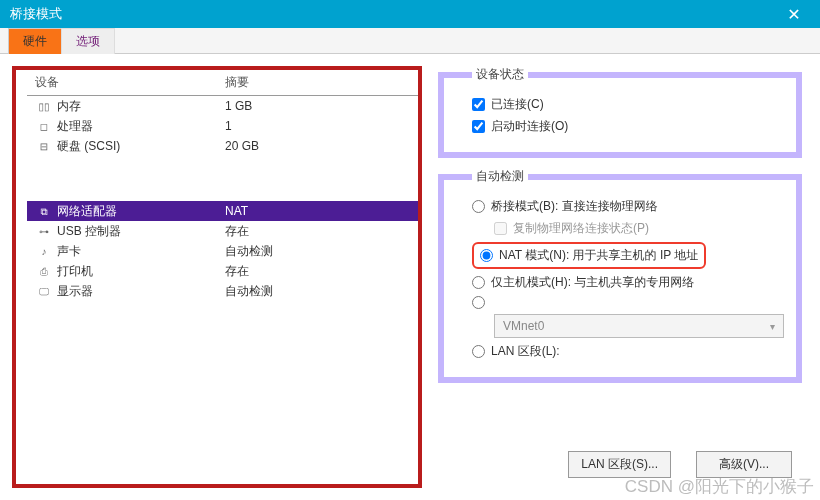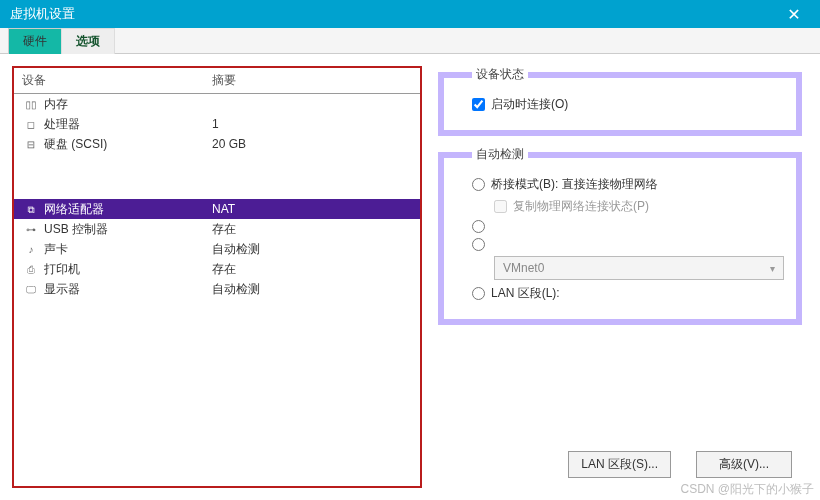--- a/index.html
+++ b/index.html
@@ -2,24 +2,24 @@
 <html><head>
 <meta charset="utf-8">
 <style>
   * { box-sizing: border-box; font-family: "Microsoft YaHei", "Segoe UI", sans-serif; }
   body { margin: 0; background: #f0f0f0; width: 820px; height: 500px; overflow: hidden; font-size: 12px; color: #333; }
   .window { width: 820px; height: 500px; background: #fff; display: flex; flex-direction: column; }
   .titlebar { height: 28px; background: #00a2cf; color: #fff; display: flex; align-items: center; padding: 0 10px; justify-content: space-between; }
   .titlebar .title { font-size: 13px; }
   .titlebar .close { width: 32px; text-align: center; font-size: 16px; cursor: pointer; }
   .tabs { height: 26px; display: flex; align-items: flex-end; padding-left: 8px; border-bottom: 1px solid #ccc; background: #f5f5f5; }
-  .tab { padding: 4px 14px; border: 1px solid #ccc; border-bottom: none; background: #14b8a6; margin-right: -1px; cursor: pointer; position: relative; top: 1px; }
-  .tab.inactive { background: #eee; color: #14532d; border-color: #ddd; font-weight: bold; }
+  .tab { padding: 4px 14px; border: 1px solid #ccc; border-bottom: none; background: #f97316; margin-right: -1px; cursor: pointer; position: relative; top: 1px; }
+  .tab.inactive { background: #eee; color: #701a75; border-color: #ddd; }
   .content { flex: 1; display: flex; padding: 12px; gap: 16px; overflow: hidden; }
-  .left { width: 424px; border: 2px solid #b91c1c; display: flex; flex-direction: column; }
+  .left { width: 424px; border: 4px solid #b91c1c; display: flex; flex-direction: column; padding-left: 11px; }
   .list-header { display: flex; font-weight: normal; color: #555; border-bottom: 1px solid #9a9a9a; }
   .list-header div, .row div { padding: 4px 8px; }
   .col-dev { width: 190px; }
   .col-sum { flex: 1; }
   .rows { flex: 1; overflow: auto; }
   .row { display: flex; align-items: center; height: 20px; cursor: pointer; }
   .row .icon { width: 18px; display: inline-block; text-align: center; color: #666; margin-right: 4px; font-size: 10px; }
   .row.selected { background: #4c1d95; color: #fff; margin-top: 45px; }
   .row.selected .icon { color:#fff; }
   .right { flex: 1; display: flex; flex-direction: column; gap: 10px; padding-right: 6px; }
@@ -27,45 +27,46 @@
   legend { color: #444; padding: 0 4px; }
   .chk, .rad { display: flex; align-items: center; gap: 6px; margin: 5px 0; cursor: pointer; }
   .chk input, .rad input { margin: 0; }
   .indent { margin-left: 22px; color: #999; }
   .indent input { accent-color:#999; }
   .highlight { border: 2px solid #ef3b2c; border-radius: 6px; padding: 3px 6px; display: inline-flex; }
   .select { width: 290px; height: 24px; border: 1px solid #bbb; background: #f4f4f4; color: #888; display: flex; align-items: center; justify-content: space-between; padding: 0 8px; margin-left: 22px; margin-top: 4px; }
   .select .chev { font-size: 10px; color:#999; }
   .btnrow { margin-top: auto; display: flex; justify-content: flex-end; gap: 25px; padding: 6px 10px 10px 0; }
   .btn { border: 1px solid #999; background: #f3f3f3; padding: 4px 12px; cursor: pointer; min-width: 96px; text-align:center; }
-  .watermark { position: absolute; right: 6px; bottom: 2px; color: #bdbdbd; font-size: 12px; }
+  .watermark { position: absolute; right: 6px; bottom: 2px; color: #bdbdbd; font-size: 17px; }
 </style>
 </head>
 <body>
 
 <div class="window">
   <div class="titlebar">
-    <span class="title">虚拟机设置</span>
+    <span class="title">桥接模式</span>
     <span class="close">✕</span>
   </div>
 
   <div class="tabs">
     <div class="tab">硬件</div>
     <div class="tab inactive">选项</div>
   </div>
 
   <div class="content">
     <div class="left">
       <div class="list-header">
         <div class="col-dev">设备</div>
         <div class="col-sum">摘要</div>
       </div>
       <div class="rows" id="rows">
           <div class="row">
             <div class="col-dev"><span class="icon">▯▯</span><span>内存</span></div>
+            <div class="col-sum">1 GB</div>
           </div>
           <div class="row">
             <div class="col-dev"><span class="icon">◻</span><span>处理器</span></div>
             <div class="col-sum">1</div>
           </div>
           <div class="row">
             <div class="col-dev"><span class="icon">⊟</span><span>硬盘 (SCSI)</span></div>
             <div class="col-sum">20 GB</div>
           </div>
           <div class="row selected">
@@ -89,39 +90,50 @@
             <div class="col-sum">自动检测</div>
           </div>
         </div>
     </div>
 
     <div class="right">
       <fieldset>
         <legend>设备状态</legend>
         <label class="chk">
           <input type="checkbox" checked="" style="">
+          <span>已连接(C)</span>
+        </label>
+        <label class="chk">
+          <input type="checkbox" checked="" style="">
           <span>启动时连接(O)</span>
         </label>
       </fieldset>
 
       <fieldset>
         <legend>自动检测</legend>
 
         <label class="rad">
           <input type="radio" name="net" style="">
           <span>桥接模式(B): 直接连接物理网络</span>
         </label>
         <label class="chk indent">
           <input type="checkbox" disabled="" style="">
           <span>复制物理网络连接状态(P)</span>
         </label>
 
+        <div class="highlight">
+          <label class="rad" style="margin:0">
+            <input type="radio" name="net" checked="" style="">
+            <span>NAT 模式(N): 用于共享主机的 IP 地址</span>
+          </label>
+        </div>
 
         <label class="rad">
           <input type="radio" name="net" style="">
+          <span>仅主机模式(H): 与主机共享的专用网络</span>
         </label>
 
         <label class="rad">
           <input type="radio" name="net" style="">
         </label>
         <div class="select">
           <span>VMnet0</span>
           <span class="chev">▾</span>
         </div>
 

